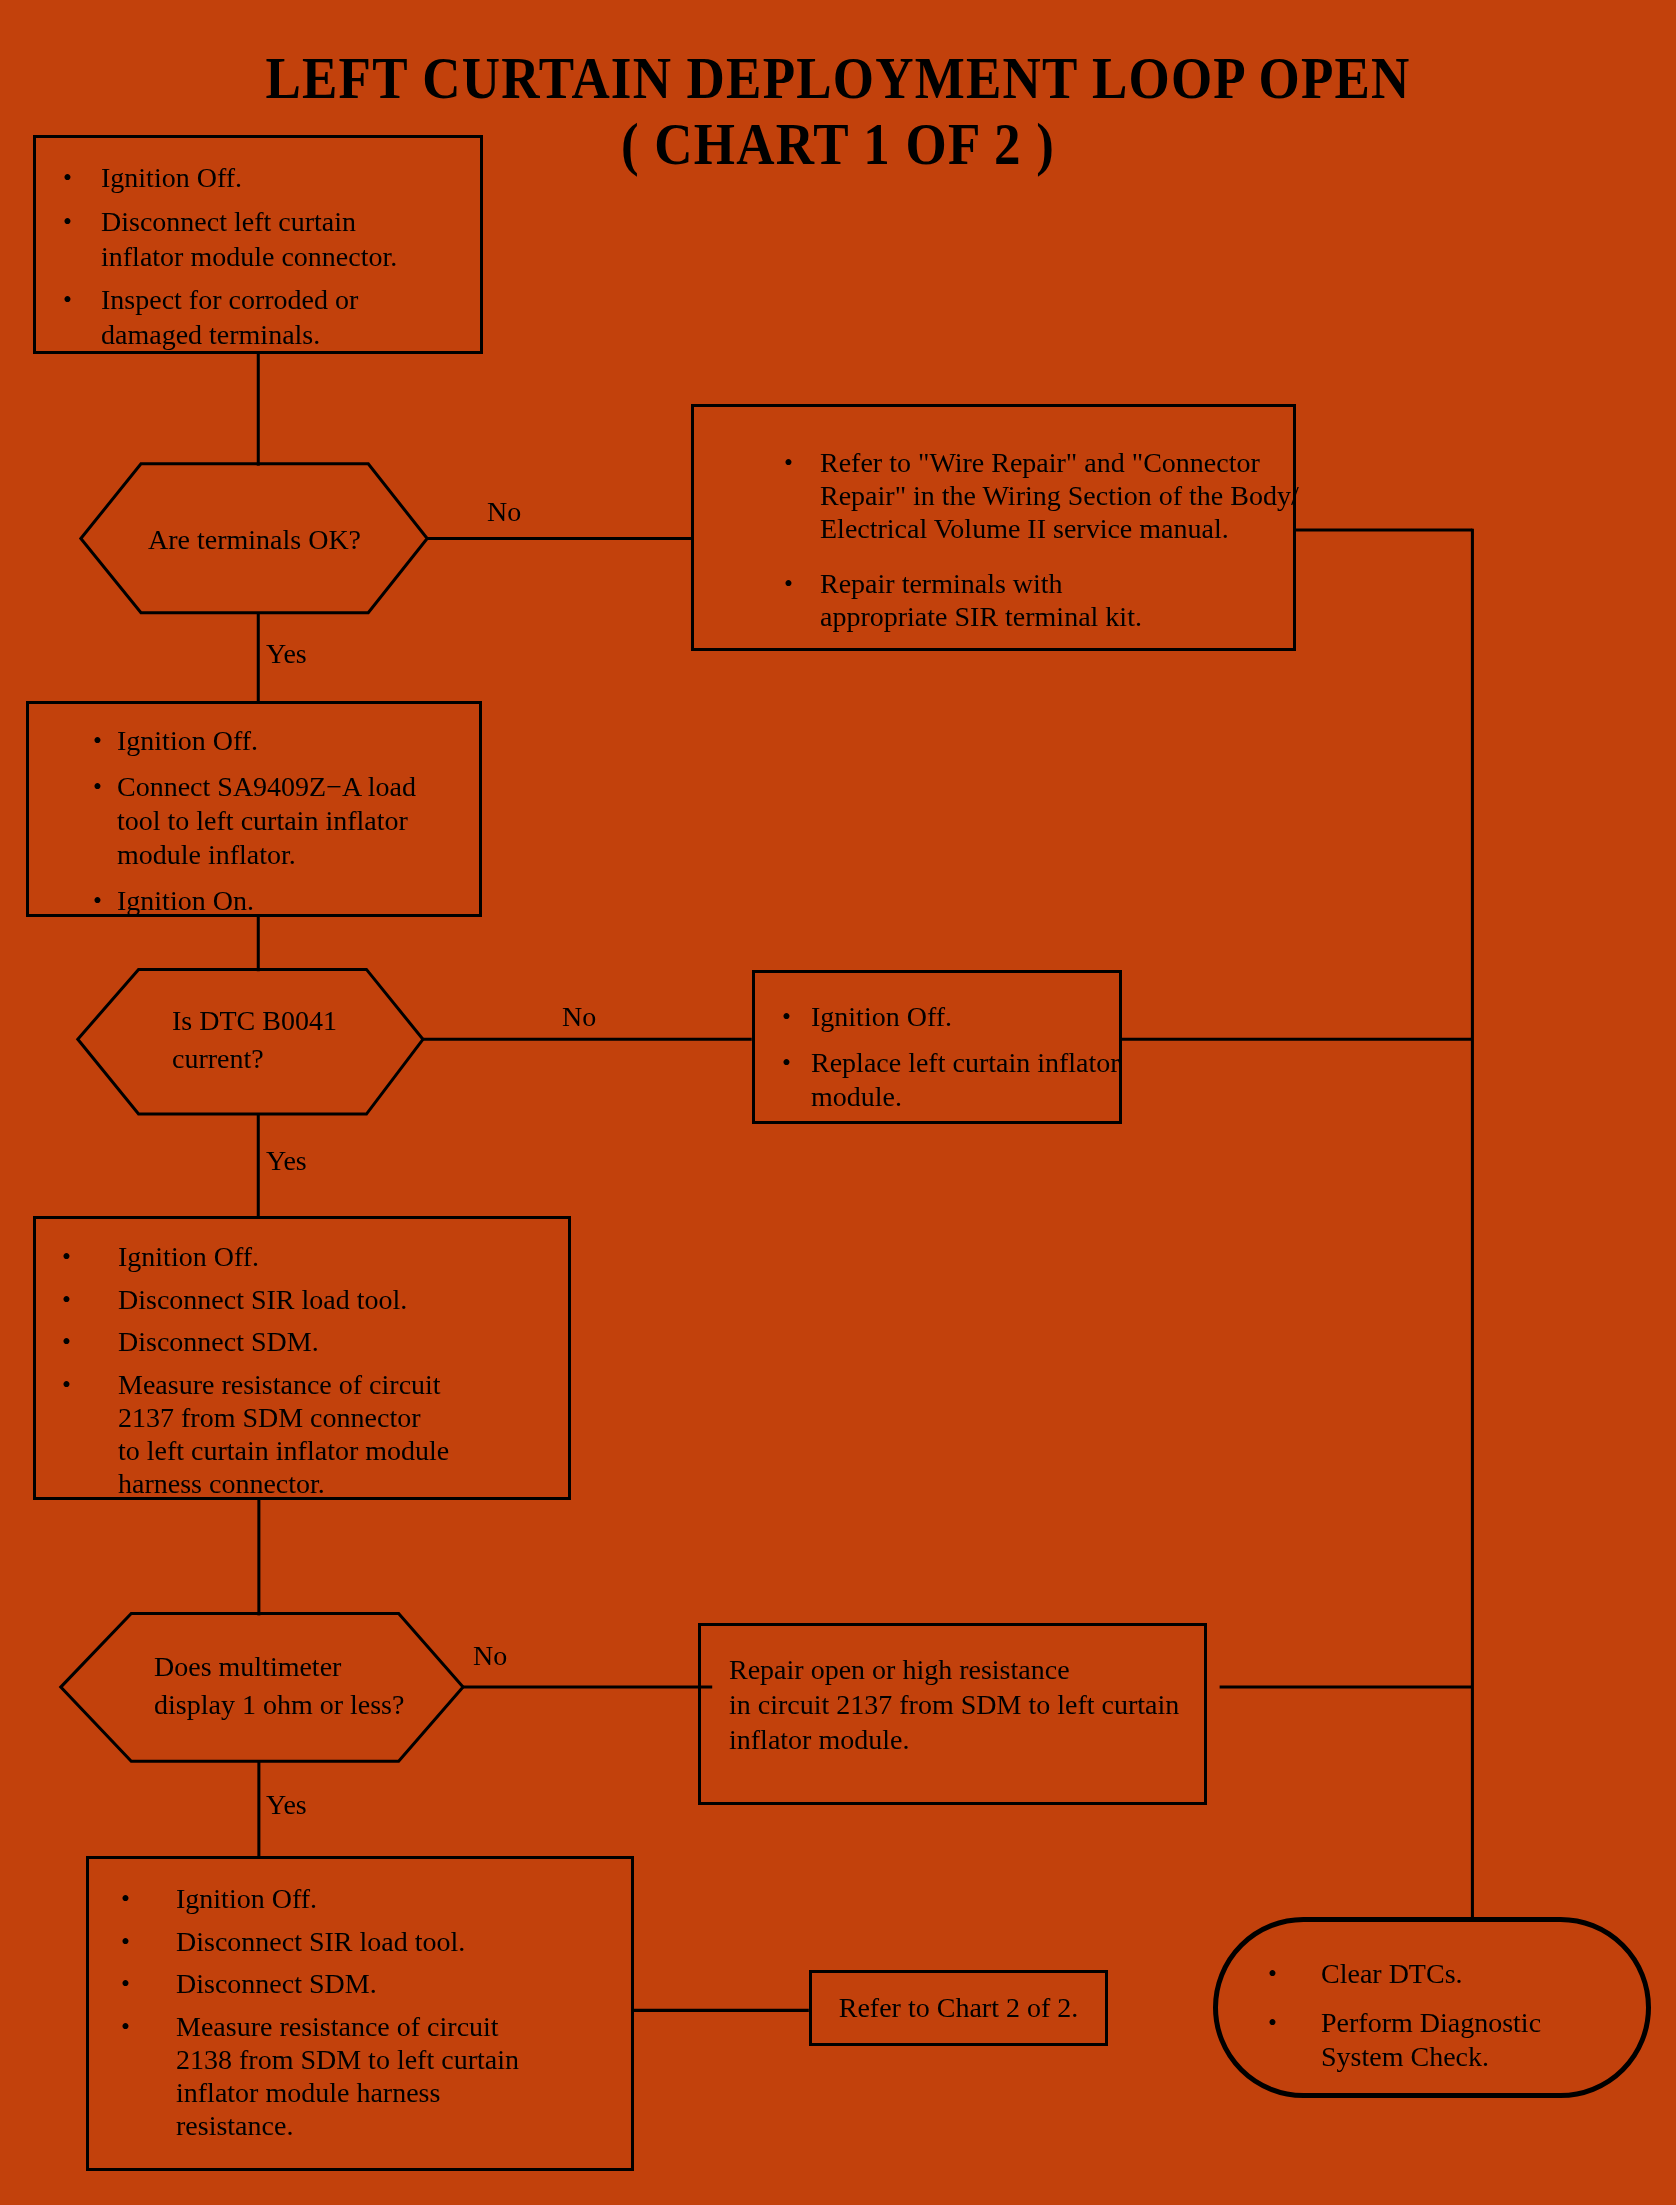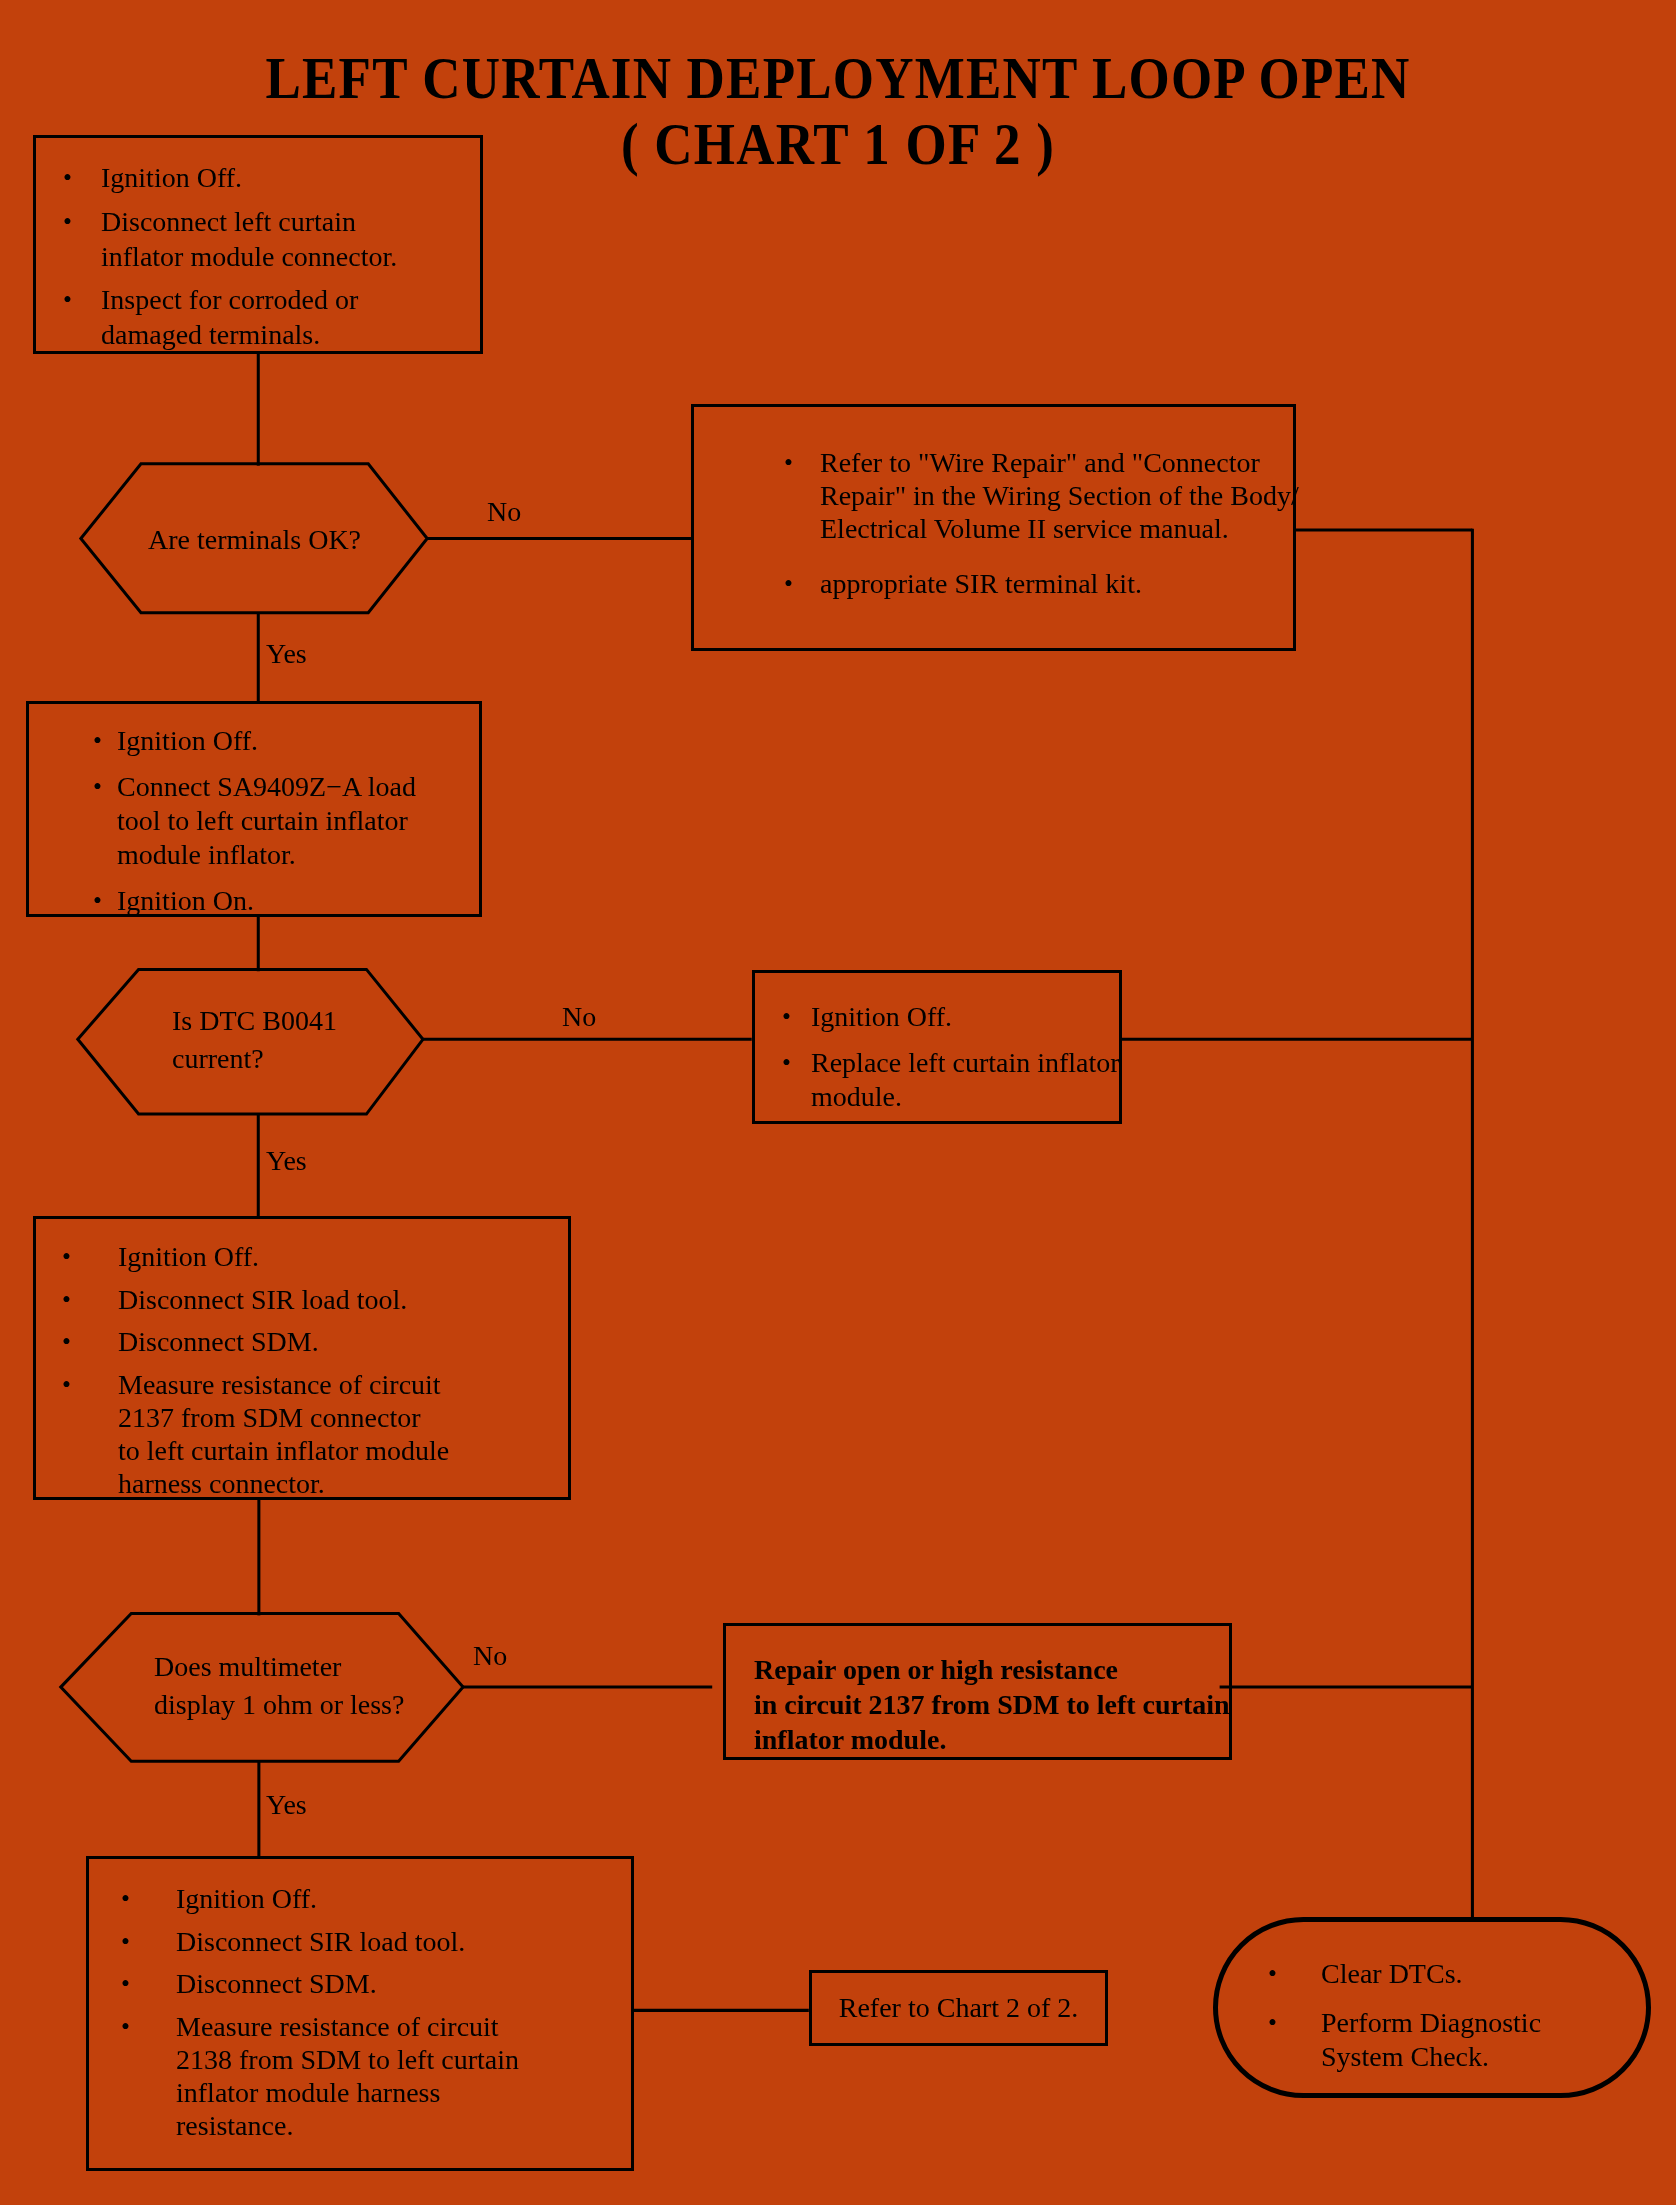--- a/index.html
+++ b/index.html
@@ -86,20 +86,21 @@
         <span class="bullet" style="width: 36px;">•</span>
         <div class="ltext">
           <div class="line">Refer to "Wire Repair" and "Connector</div>
           <div class="line">Repair" in the Wiring Section of the Body/</div>
           <div class="line">Electrical Volume II service manual.</div>
         </div>
       </div>
       <div class="li" style="margin-bottom: 22px;">
         <span class="bullet" style="width: 36px;">•</span>
         <div class="ltext">
+          <div class="line">Repair terminals with</div>
           <div class="line">appropriate SIR terminal kit.</div>
         </div>
       </div>
     </div>
 
   <div class="node" style="left:26px;top:701px;width:456px;height:216px;padding:19.5px 6px 0 64px;line-height:34px;">
       <div class="li" style="margin-bottom: 12px;">
         <span class="bullet" style="width: 24px;">•</span>
         <div class="ltext">
           <div class="line">Ignition Off.</div>
@@ -160,21 +161,21 @@
         <span class="bullet" style="width: 56px;">•</span>
         <div class="ltext">
           <div class="line">Measure resistance of circuit</div>
           <div class="line">2137 from SDM connector</div>
           <div class="line">to left curtain inflator module</div>
           <div class="line">harness connector.</div>
         </div>
       </div>
     </div>
 
-  <div class="node" style="left:723px;top:1623px;width:509px;height:137px;padding:25.5px 6px 0 28px;line-height:35px;font-weight:bold;">
+  <div class="node" style="left:698px;top:1623px;width:509px;height:182px;padding:25.5px 6px 0 28px;line-height:35px;">
       <div class="line">Repair open or high resistance</div>
       <div class="line">in circuit 2137 from SDM to left curtain</div>
       <div class="line">inflator module.</div>
     </div>
 
   <div class="node" style="left:86px;top:1856px;width:548px;height:315px;padding:23px 6px 0 32px;line-height:33px;">
       <div class="li" style="margin-bottom: 9.7px;">
         <span class="bullet" style="width: 55px;">•</span>
         <div class="ltext">
           <div class="line">Ignition Off.</div>

